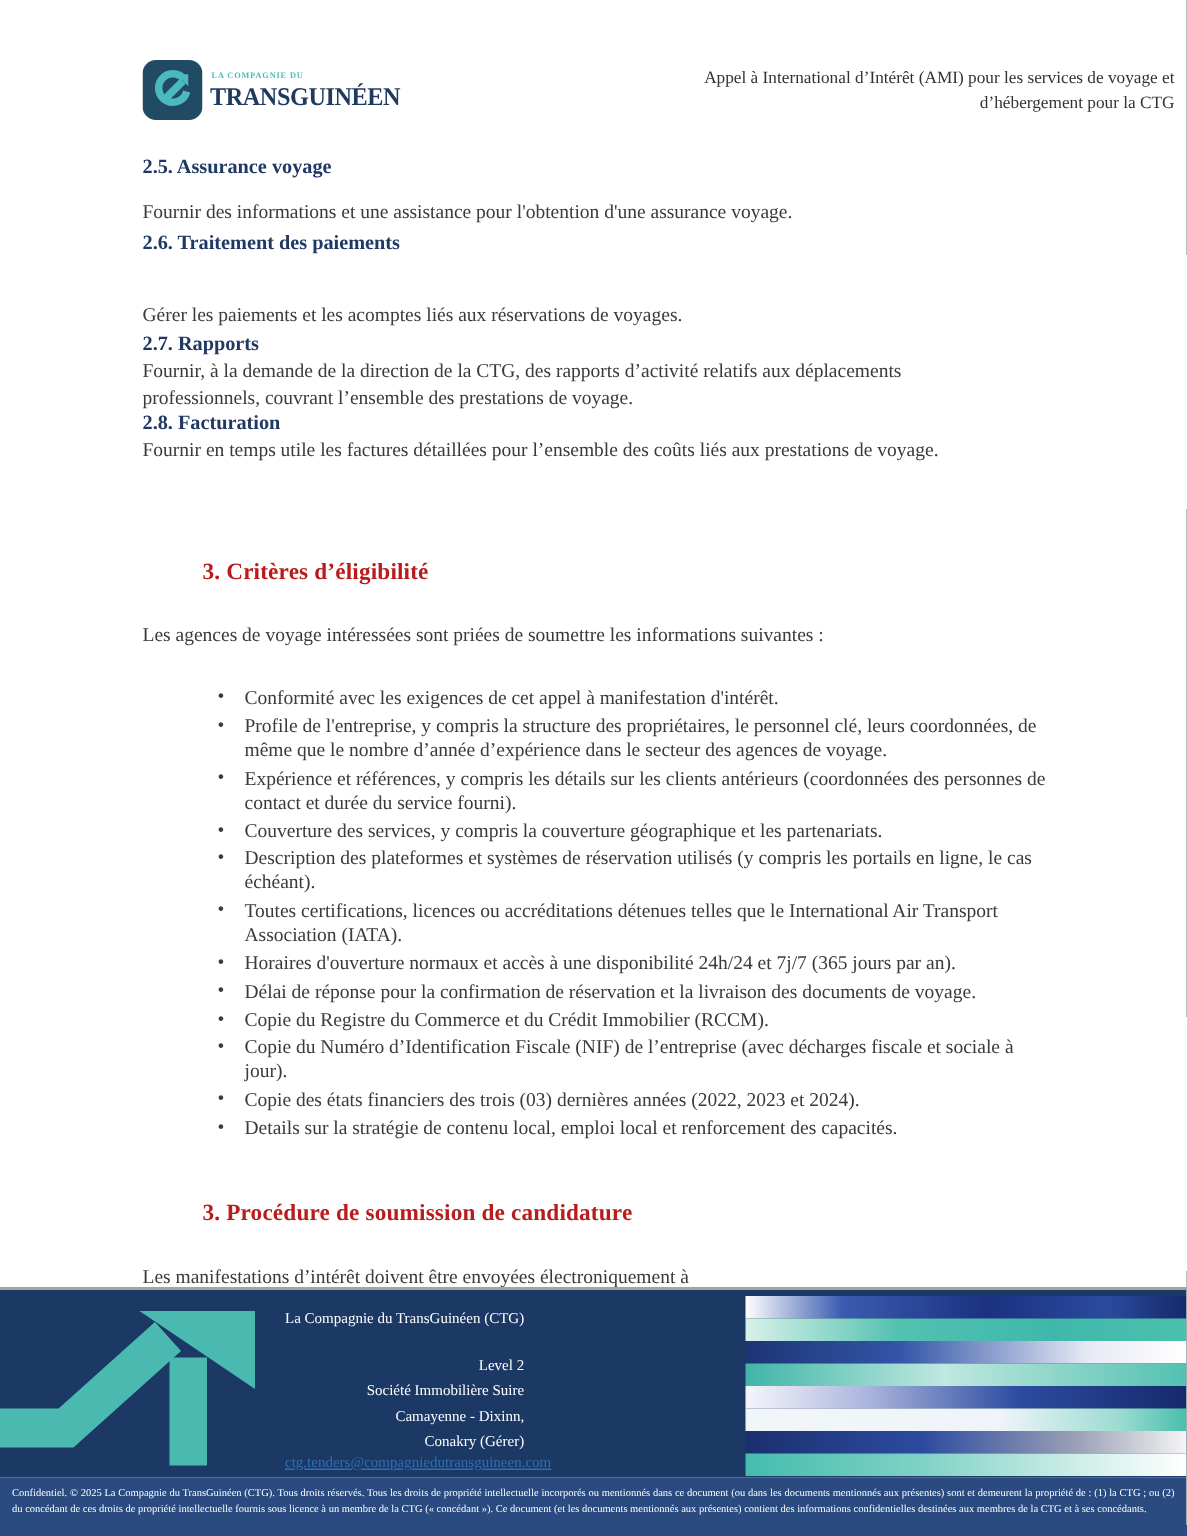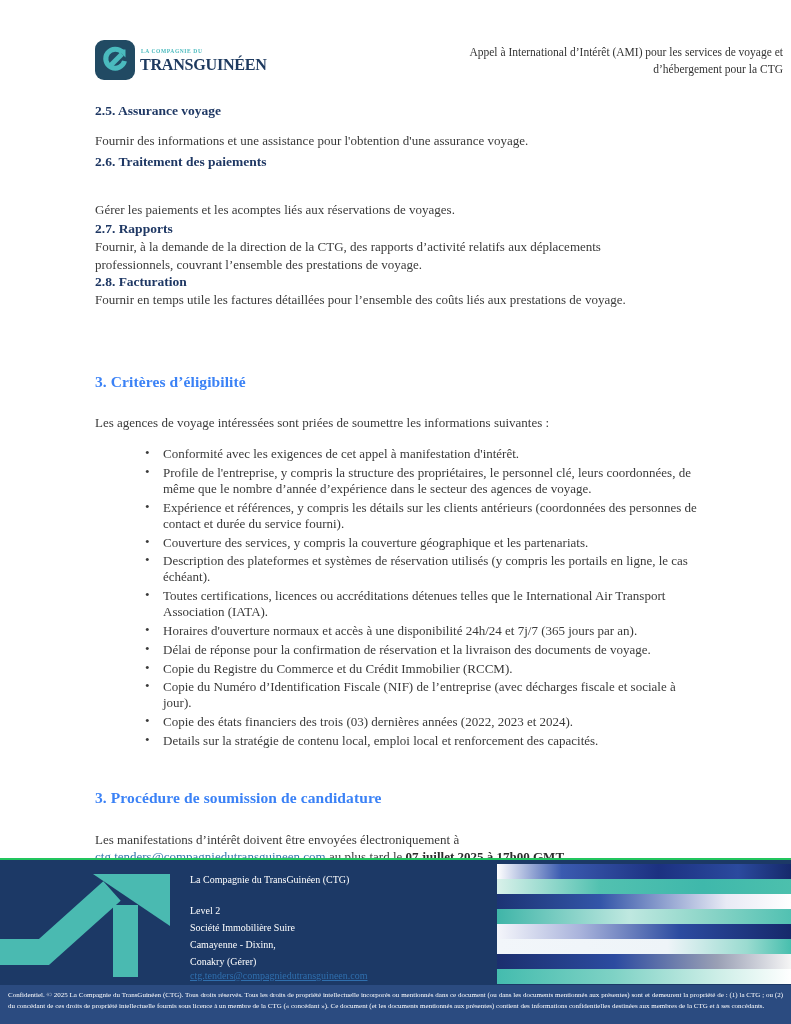--- a/index.html
+++ b/index.html
@@ -26,40 +26,40 @@
   .content { position:absolute; left:95px; top:103px; width:614px; }
   .content p { font-size:13px; line-height:1.35; color:#3a3a3a; }
   h3.sub { font-size:13.5px; font-weight:bold; color:#1f3864; }
   .s25 h3 { margin-bottom:13px; }
   .s25 p  { margin-bottom:4px; }
   .s26 h3 { margin-bottom:31px; }
   .s26 p  { margin-bottom:3px; }
   .s27 h3 { margin-bottom:1px; }
   .s27 p  { max-width:585px; margin-bottom:1px; }
   .s28 h3 { margin-bottom:1px; }
-  h2.big { font-size:15.5px; font-weight:bold; color:#3b82f6; letter-spacing:.1px; }
+  h2.big { font-size:15.5px; font-weight:bold; color:#b91c1c; letter-spacing:.1px;margin-left:40px; }
   .h-elig { margin-top:64px; }
   .intro { margin-top:23px; }
-  ul.criteria { list-style:none; margin-top:15px; padding-left:68px; }
+  ul.criteria { list-style:none; margin-top:26px; padding-left:68px; }
   ul.criteria li {
     position:relative; font-size:13px; line-height:1.22; color:#3a3a3a;
     max-width:540px; margin-bottom:3px;
   }
   ul.criteria li::before {
     content:"•"; position:absolute; left:-18px; top:-1px; color:#3a3a3a; font-size:13px;
   }
   .h-subm { margin-top:40px; }
   .subm-p { margin-top:24px; max-width:560px; }
   a.link { color:#3677a9; text-decoration:underline; }
   .subm-p strong { color:#2b2b2b; }
 
   
   .footer { position:absolute; left:0; right:0; bottom:0; top:858px; }
   .footer-main {
-    position:relative; height:127px; background:#1c3966; border-top:2px solid #22c55e; overflow:hidden;
+    position:relative; height:127px; background:#1c3966; border-top:2px solid #a3a3a3; overflow:hidden;text-align:right;
   }
   .footer-arrow { position:absolute; left:0; top:0; }
   .footer-info { position:absolute; left:190px; top:11px; color:#ffffff; }
   .footer-company { font-size:10px; line-height:17px; }
   .footer-addr { margin-top:14px; font-size:10px; line-height:17px; }
   .footer-email {
     position:absolute; left:190px; top:110px; font-size:10px;
     color:#2f6fae; text-decoration:underline;
   }
   .stripes { position:absolute; left:497px; top:4px; width:294px; }

